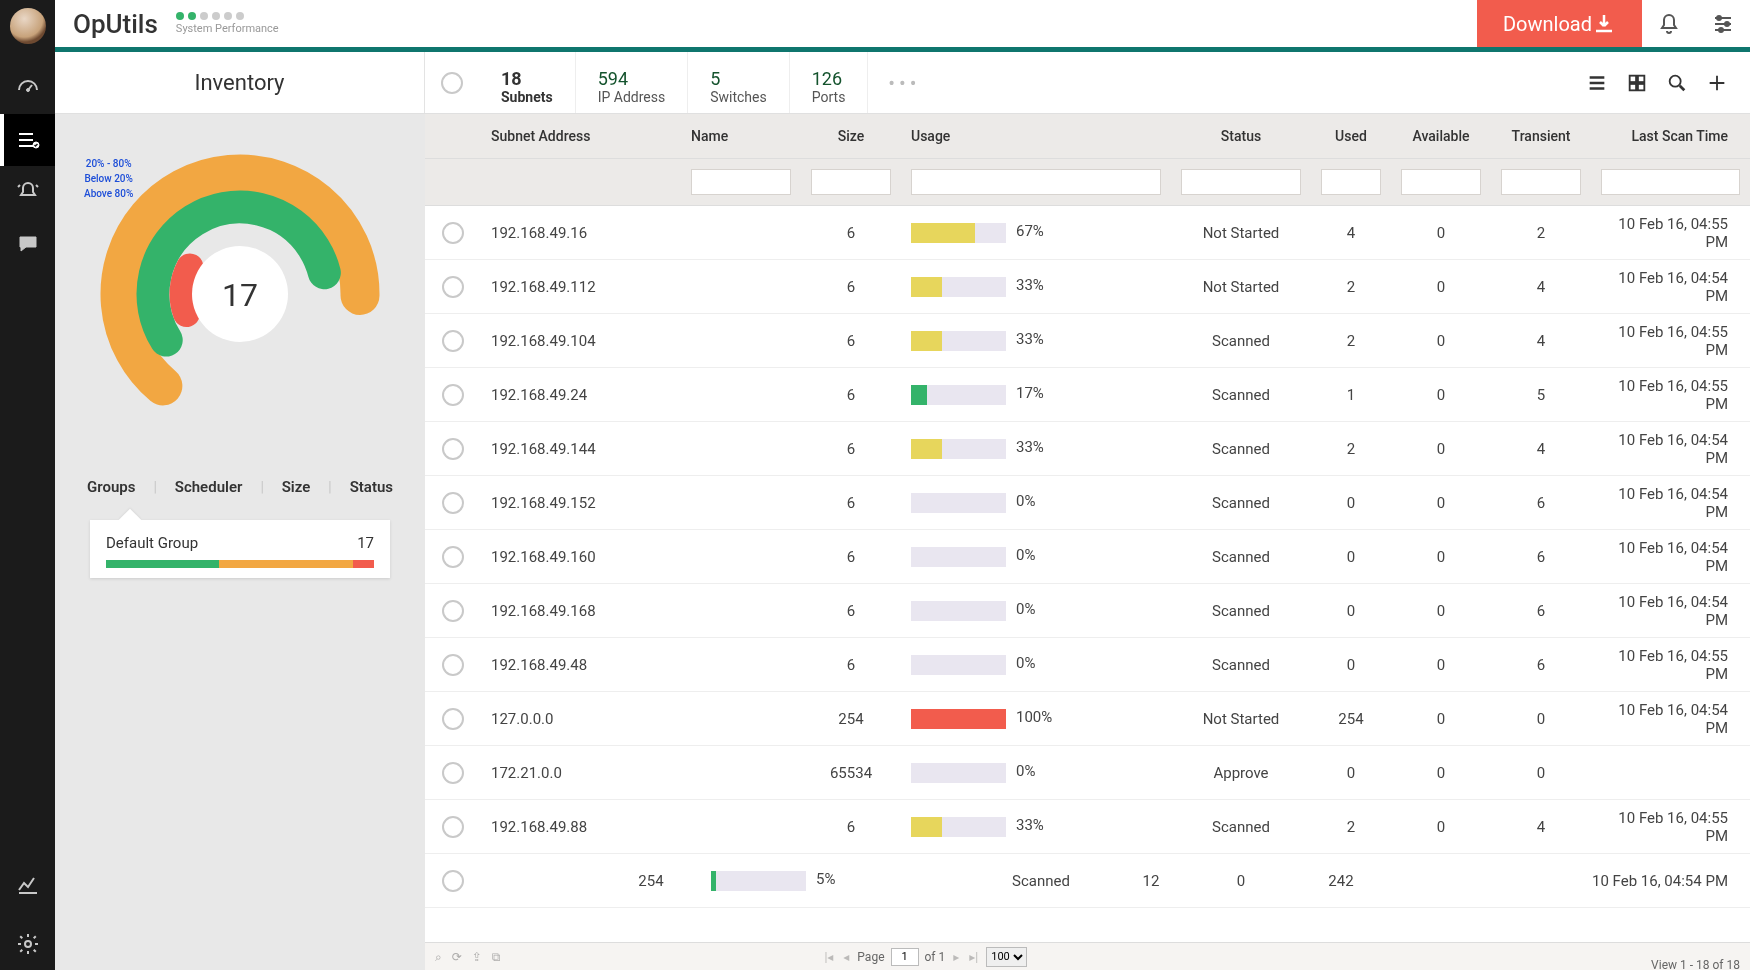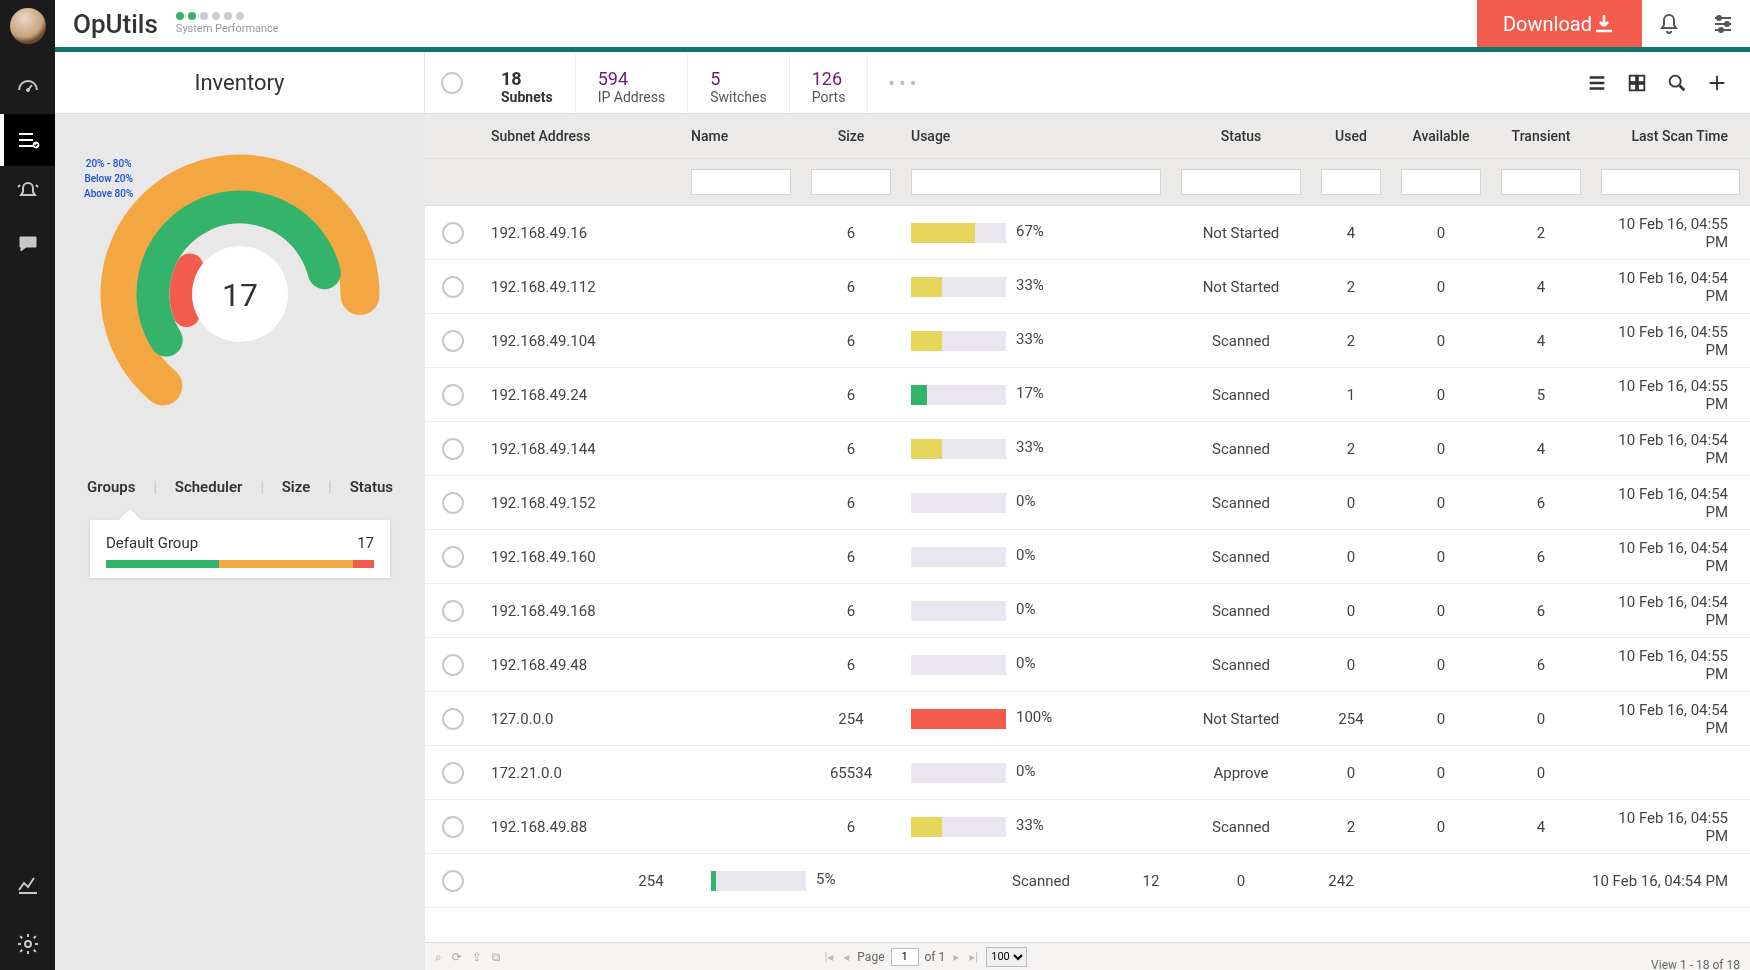--- a/index.html
+++ b/index.html
@@ -30,21 +30,21 @@
   .download-btn svg { width:24px; height:24px; fill:#fff;}
   .top-ico { width:54px; height:100%; display:flex; align-items:center; justify-content:center; color:#777; cursor:pointer;}
   .top-ico svg { width:24px; height:24px; stroke:#555; fill:none; stroke-width:2;}
 
   
   .secbar { height:62px; background:#fff; display:flex; align-items:stretch; border-bottom:1px solid #e0e0e0;}
   .inv-title { width:370px; display:flex; align-items:center; justify-content:center; font-size:22px; color:#333; border-right:1px solid #e3e3e3;}
   .sel-circle { width:54px; display:flex; align-items:center; justify-content:center;}
   .circle { width:22px; height:22px; border-radius:50%; border:2px solid #c9c9c9; cursor:pointer;}
   .metric { padding:8px 22px; border-right:1px solid #eee; display:flex; flex-direction:column; justify-content:flex-end; cursor:pointer;}
-  .metric .n { font-size:18px; color:#701a75;}
+  .metric .n { font-size:18px; color:#14532d;}
   .metric .l { font-size:14px; color:#555;}
   .metric.active .n { font-weight:700; color:#333;}
   .metric.active .l { font-weight:700; color:#333;}
   .secbar .dots { display:flex; align-items:center; padding:0 20px; color:#bbb; font-size:20px; letter-spacing:4px; cursor:pointer;}
   .secbar .tools { margin-left:auto; display:flex; align-items:center; padding-right:20px; gap:14px;}
   .tool-ico { width:26px; height:26px; display:flex; align-items:center; justify-content:center; color:#555; cursor:pointer;}
   .tool-ico.search { font-weight:bold;}
   .tool-ico svg { width:22px; height:22px; stroke:#333; fill:none; stroke-width:2;}
 
   

